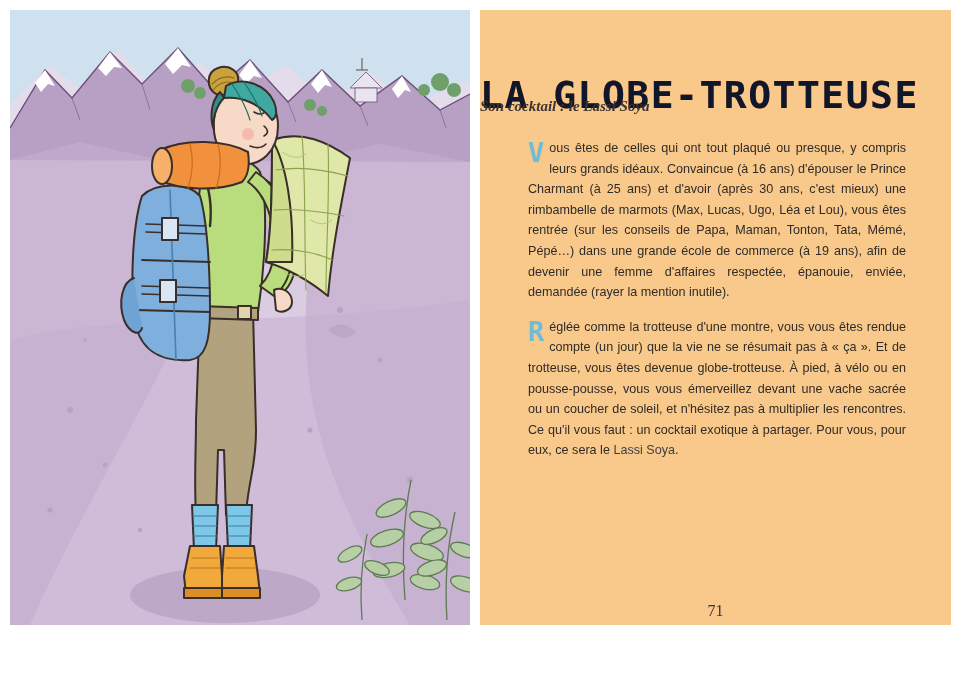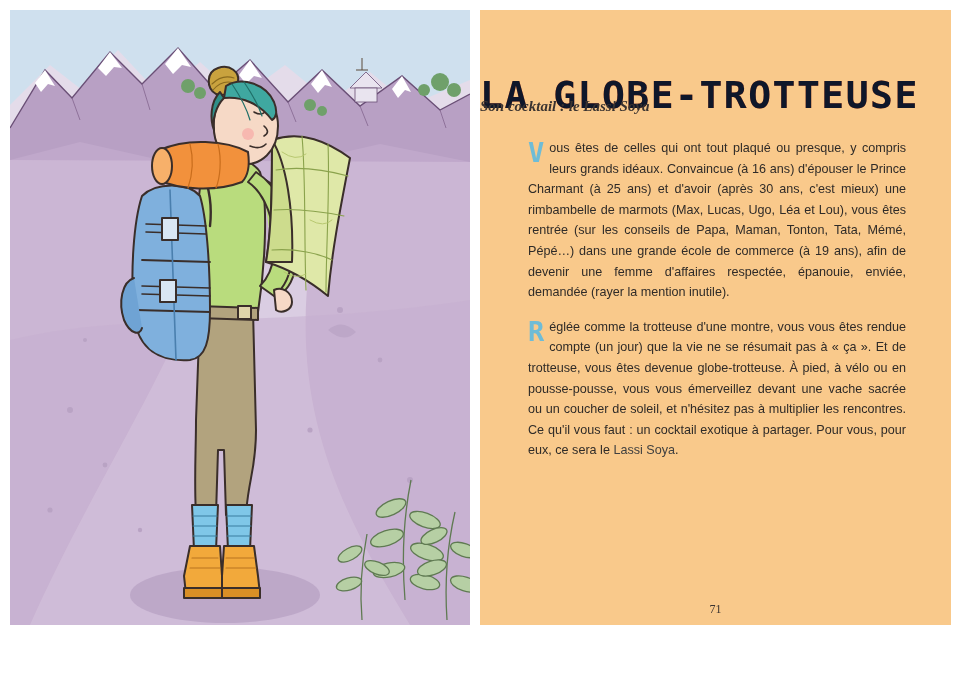--- a/index.html
+++ b/index.html
@@ -100,21 +100,21 @@
   }
   .highlight {
     color: #404040;
   }
   .folio {
     position: absolute;
     left: 0;
     top: 592px;
     width: 471px;
     text-align: center;
-    font-size: 12px;
+    font-size: 16px;
     color: #3a3330;
     font-family: "Liberation Serif", serif;
   }
 </style>
 </head>
 <body>
 
 <div class="spread">
 
   <div class="page-left">

